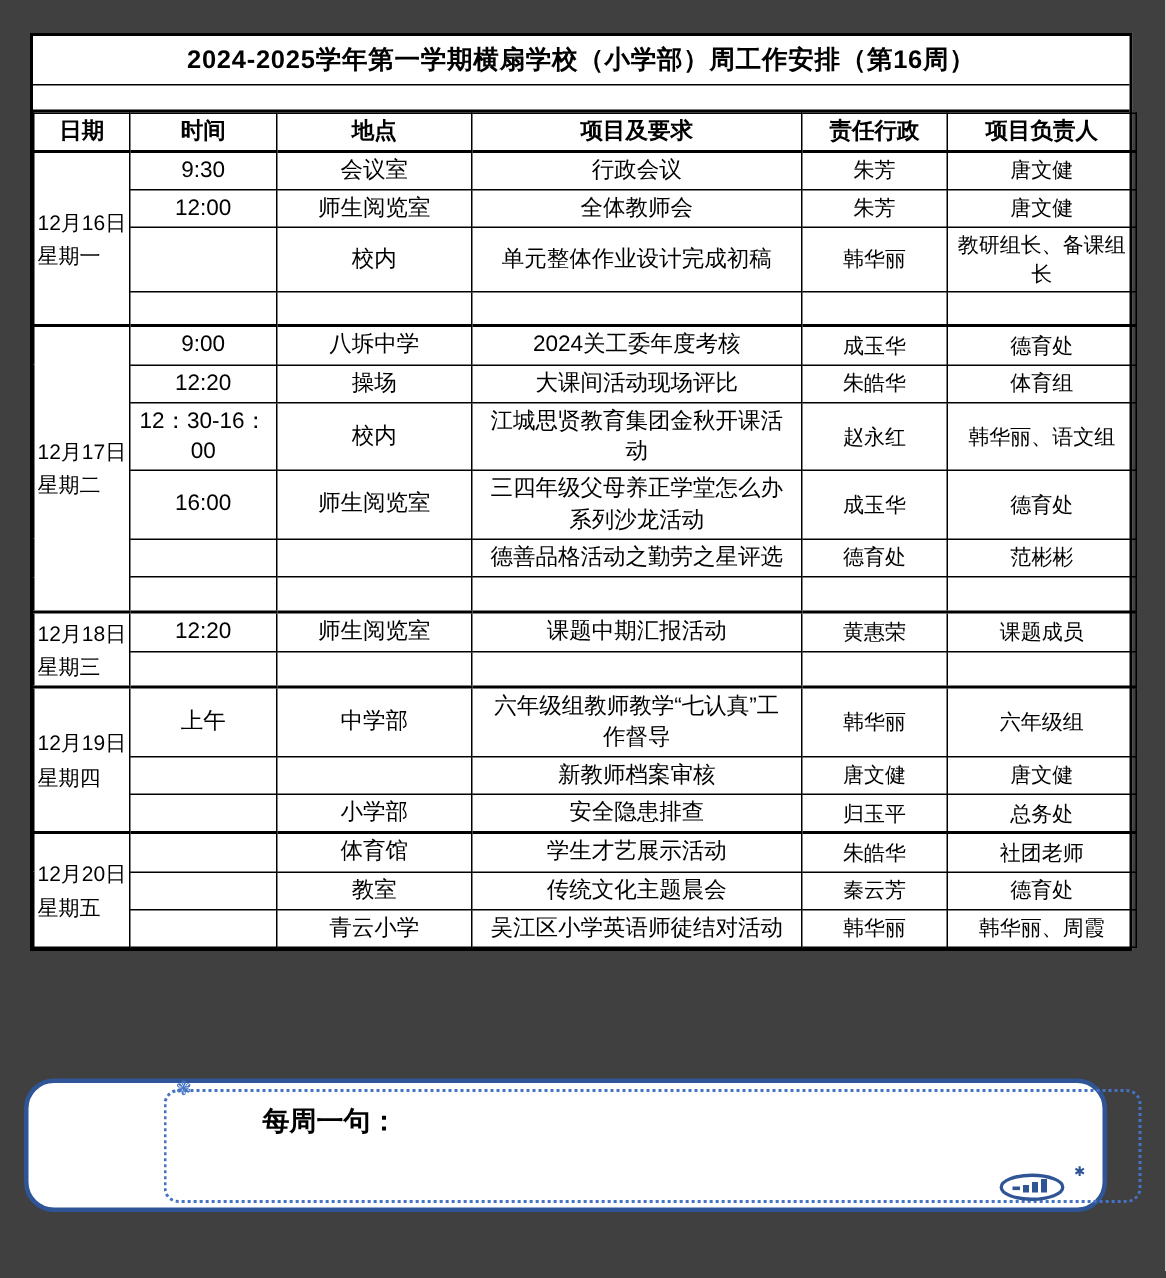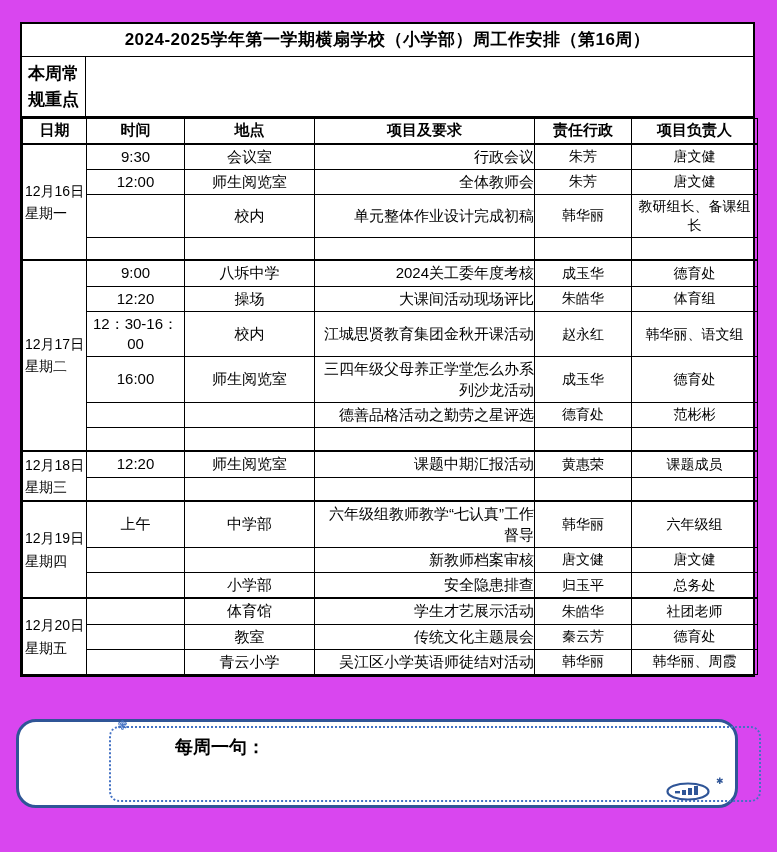--- a/index.html
+++ b/index.html
@@ -1,32 +1,32 @@
 <!DOCTYPE html>
 <html style="--bubble-border: #2F5597; --dotted-border: #4472C4;"><head>
 <meta charset="utf-8">
 <style>
   html,body { margin:0; padding:0; background:#ffffff; }
   body { font-family:"Liberation Sans","DejaVu Sans",sans-serif; color:#000; }
-  .page { position:relative; width:777px; height:852px; background:#d946ef; overflow:hidden; }
+  .page { position:relative; width:777px; height:852px; background:#404040; overflow:hidden; }
 
   
   .frame { position:absolute; left:20px; top:22px; width:735px; border:2px solid #000; box-sizing:border-box; background:#fff; }
   .title-bar { border-bottom:1px solid #000; text-align:center; font-weight:bold; font-size:17px; padding:4px 0 5px; letter-spacing:0.5px; }
   .focus-row { display:flex; border-bottom:2px solid #000; align-items:stretch; }
   .focus-label { width:64px; flex:0 0 64px; border-right:1px solid #000; font-weight:bold; font-size:17px; display:flex; align-items:center; justify-content:center; text-align:center; padding:4px 2px; box-sizing:border-box; line-height:1.5; }
   .focus-text { flex:1; padding:8px 8px 8px 6px; font-weight:bold; font-size:15px; line-height:27px; }
 
   table { width:100%; border-collapse:collapse; table-layout:fixed; }
   th,td { border:1px solid #000; box-sizing:border-box; vertical-align:middle; }
   thead th { font-weight:bold; font-size:15px; height:25px; padding:1px 2px; border-bottom:2px solid #000; }
   tbody td { height:23px; font-size:15px; text-align:center; padding:2px 3px; line-height:1.35; }
   tbody tr.group-start td { border-top:2px solid #000; }
   td.date-cell { font-size:14px; text-align:left; padding:2px 0 2px 2px; line-height:1.6;margin-top:17px; }
-  td.cell-project { text-align:right; padding:2px 0; }
+  td.cell-project { text-align:center; padding:2px 11px; }
   td.cell-admin { font-size:14px; padding:2px 1px; }
   td.cell-leader { font-size:14px; padding:2px 0; }
 
   
   .bubble { position:absolute; left:16px; top:719px; width:722px; height:89px; border:3px solid var(--bubble-border,#2F5597); border-radius:20px; box-sizing:border-box; background:#fff; }
   .bubble-dotted { position:absolute; left:90px; top:4px; width:648px; height:72px; border:2px dotted var(--dotted-border,#4472C4); border-radius:10px; }
   .bubble-text { position:absolute; left:156px; top:14px; }
   .bubble-label { font-weight:bold; font-size:18px; line-height:23px; }
   .bubble-quote { font-size:15px; line-height:23px; }
   .flower-deco { position:absolute; left:98px; top:-4px; color:var(--dotted-border,#4472C4); font-size:13px; }
@@ -35,21 +35,20 @@
 </style>
 </head>
 <body>
 
 <div class="page">
 
   <div class="frame">
     <div class="title-bar">2024-2025学年第一学期横扇学校（小学部）周工作安排（第16周）</div>
 
     <div class="focus-row">
-      <div class="focus-label">本周常规重点</div>
       <div class="focus-text">
       </div>
     </div>
 
     <table>
       <colgroup>
         <col style="width:64px">
           <col style="width:98px">
           <col style="width:130px">
         <col style="width:220px">

